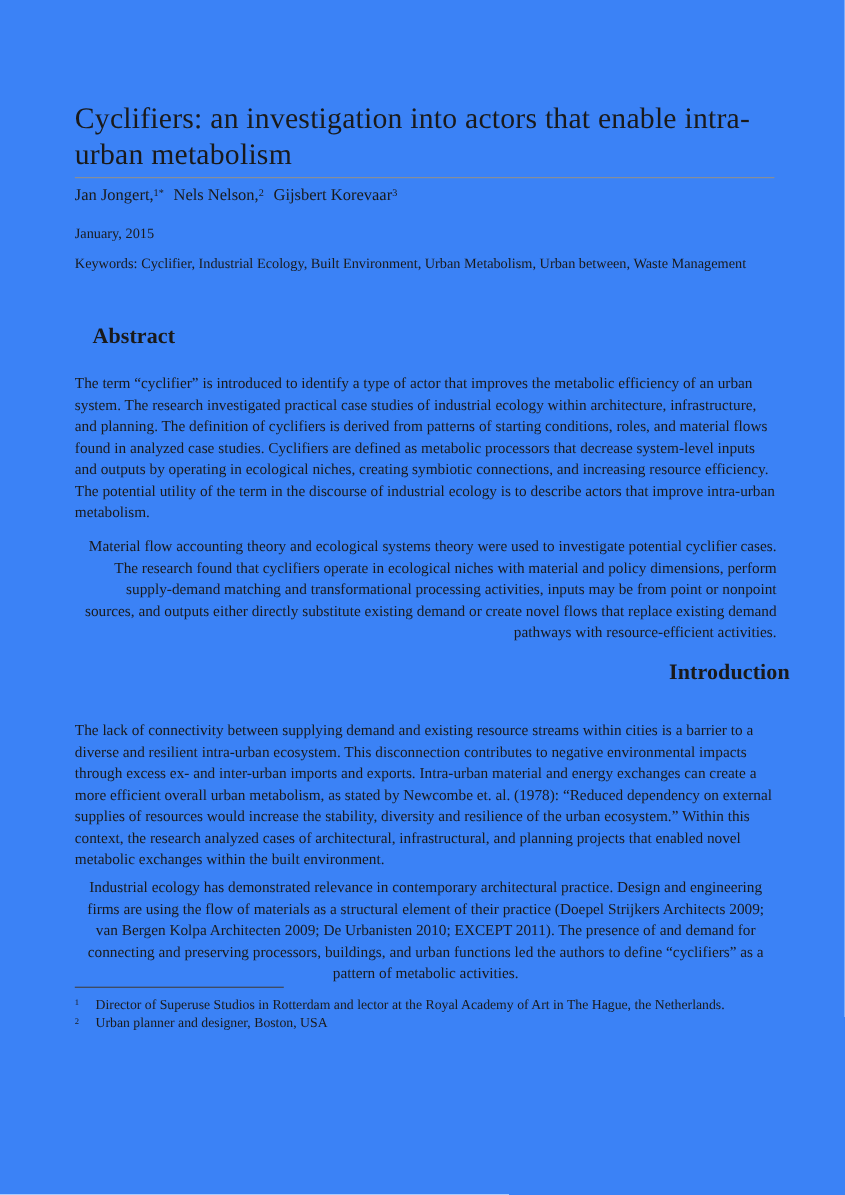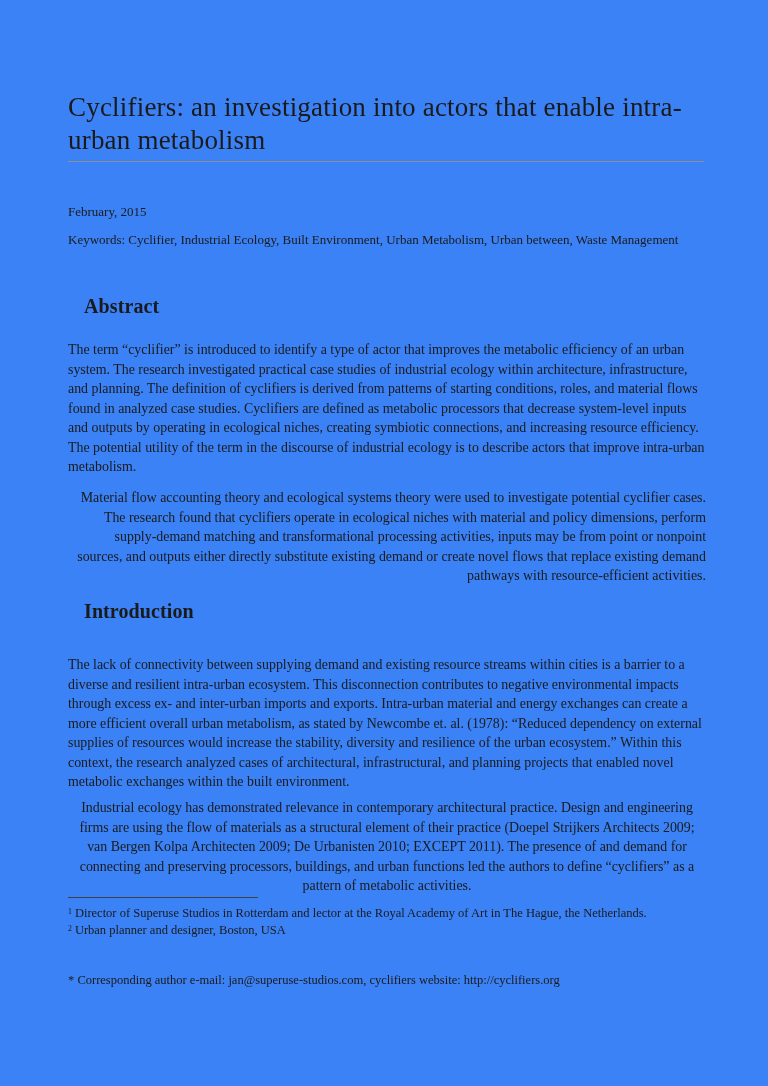--- a/index.html
+++ b/index.html
@@ -41,43 +41,48 @@
   .section-heading {
     margin: 16px;
     font-size: 20px;
     font-weight: 700;
     letter-spacing: 0.1px;
   }
   .abstract-heading { top: 279px; }
   .para { font-size: 13.9px; line-height: 19.5px; width: 638px; margin-top: 29px; }
   .abstract-p1 { top: 311px; }
   .abstract-p2 { top: 459px; text-align: right; }
-  .introduction-heading { top: 584px; }
+  .introduction-heading { top: 584px; text-align: right; }
   .intro-p1 { top: 626px; }
   .intro-p2 { top: 769px; text-align: center; }
 
   .footnote-rule {
     top: 897px;
     width: 190px;
     border-top: 1.5px solid #404040;
     height: 0;
   }
   .footnotes { top: 905px; font-size: 12.5px; line-height: 17px; }
-  .footnote-text { margin-left: 3px; }
+  .footnote-text { margin-left: 15px; }
   .corresponding { top: 973px; font-size: 12.5px; }
 </style>
 </head>
 <body>
 
 <div class="page">
 
   <h1 class="abs title">Cyclifiers: an investigation into actors that enable intra-urban metabolism</h1>
 
+  <div class="abs authors">
+    <span class="author"><span>Jan Jongert,</span><span class="sup">1*</span></span>
+    <span class="author"><span>Nels Nelson,</span><span class="sup">2</span></span>
+    <span class="author"><span>Gijsbert Korevaar</span><span class="sup">3</span></span>
+  </div>
 
-  <div class="abs date">February, 2015</div>
+  <div class="abs date">January, 2015</div>
 
   <div class="abs keywords">Keywords: Cyclifier, Industrial Ecology, Built Environment, Urban Metabolism, Urban between, Waste Management</div>
 
   <h2 class="abs section-heading abstract-heading">Abstract</h2>
 
   <p class="abs para abstract-p1">The term “cyclifier” is introduced to identify a type of actor that improves the metabolic efficiency of an urban system. The research investigated practical case studies of industrial ecology within architecture, infrastructure, and planning. The definition of cyclifiers is derived from patterns of starting conditions, roles, and material flows found in analyzed case studies. Cyclifiers are defined as metabolic processors that decrease system-level inputs and outputs by operating in ecological niches, creating symbiotic connections, and increasing resource efficiency. The potential utility of the term in the discourse of industrial ecology is to describe actors that improve intra-urban metabolism.</p>
 
   <p class="abs para abstract-p2">Material flow accounting theory and ecological systems theory were used to investigate potential cyclifier cases. The research found that cyclifiers operate in ecological niches with material and policy dimensions, perform supply-demand matching and transformational processing activities, inputs may be from point or nonpoint sources, and outputs either directly substitute existing demand or create novel flows that replace existing demand pathways with resource-efficient activities.</p>
 
   <h2 class="abs section-heading introduction-heading">Introduction</h2>
@@ -86,15 +91,14 @@
 
   <p class="abs para intro-p2">Industrial ecology has demonstrated relevance in contemporary architectural practice. Design and engineering firms are using the flow of materials as a structural element of their practice (Doepel Strijkers Architects 2009; van Bergen Kolpa Architecten 2009; De Urbanisten 2010; EXCEPT 2011). The presence of and demand for connecting and preserving processors, buildings, and urban functions led the authors to define “cyclifiers” as a pattern of metabolic activities.</p>
 
   <div class="abs footnote-rule"></div>
 
   <div class="abs footnotes">
     <div class="footnote"><span class="sup">1</span><span class="footnote-text">Director of Superuse Studios in Rotterdam and lector at the Royal Academy of Art in The Hague, the Netherlands.</span></div>
     <div class="footnote"><span class="sup">2</span><span class="footnote-text">Urban planner and designer, Boston, USA</span></div>
   </div>
 
-  <div class="abs corresponding">* Corresponding author e-mail: jan@superuse-studios.com, cyclifiers website: http://cyclifiers.org</div>
 
 </div>
 
 </body></html>

